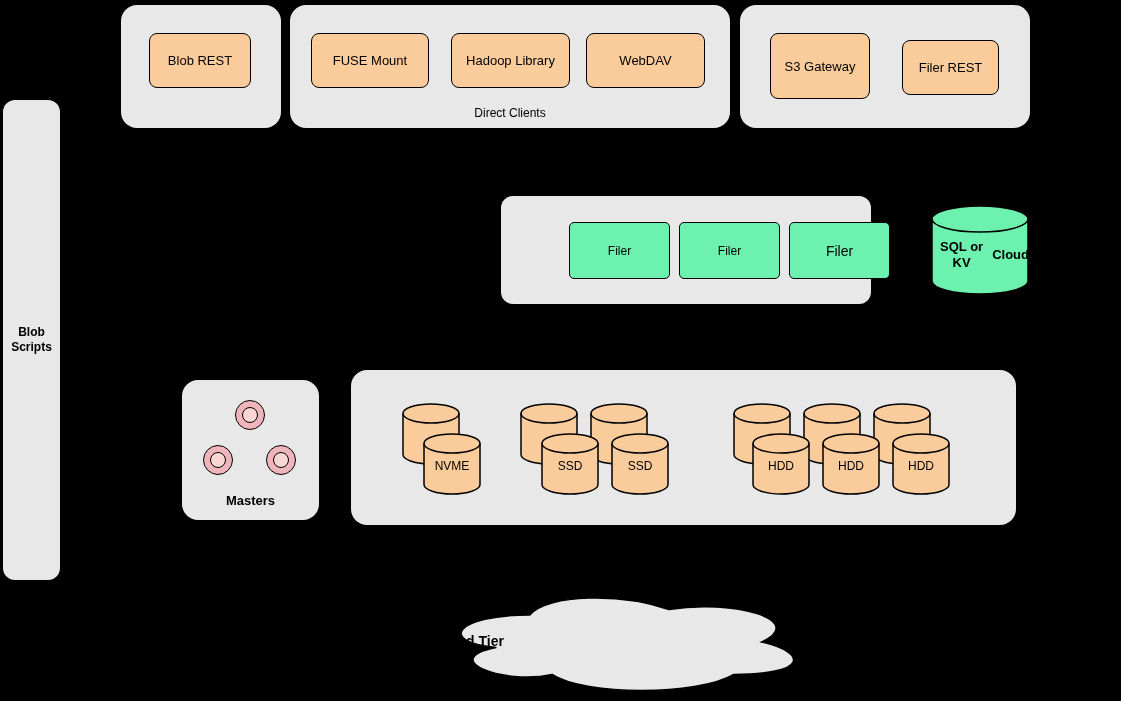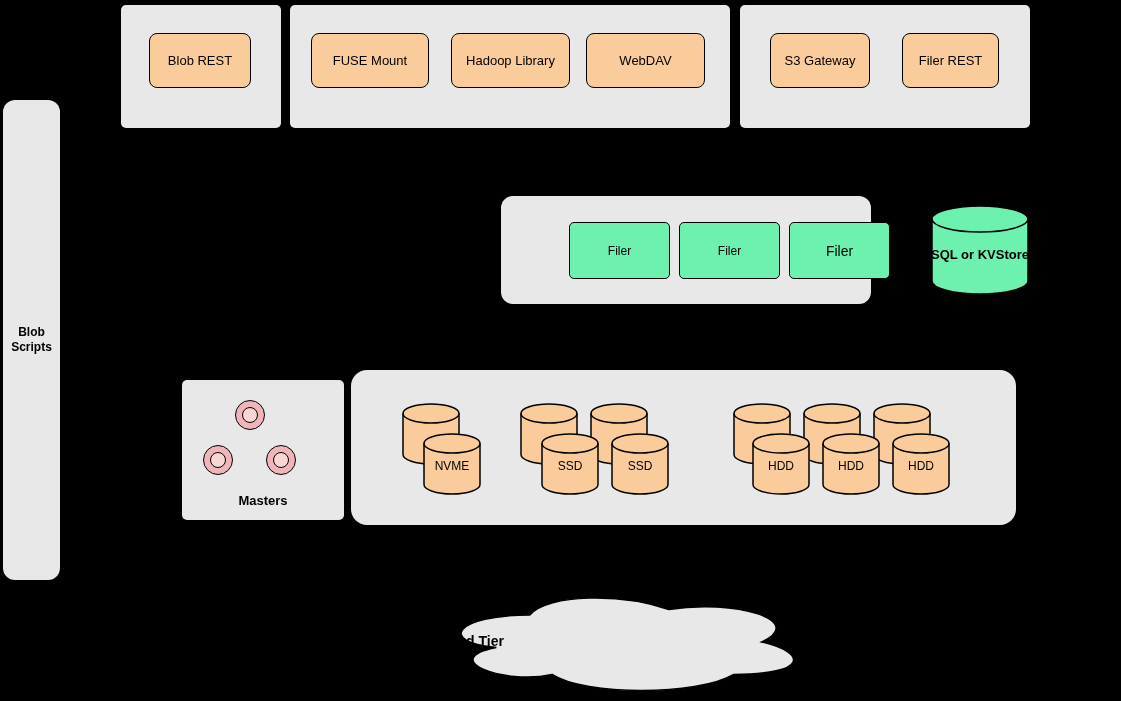--- a/index.html
+++ b/index.html
@@ -3,54 +3,54 @@
 <meta charset="utf-8">
 <style>
   * { box-sizing: border-box; margin: 0; padding: 0; }
   html, body { background: #000; }
   body {
     width: 1121px; height: 701px; position: relative; overflow: hidden;
     font-family: "Liberation Sans", "DejaVu Sans", sans-serif; color: #000;
   }
   .canvas { position: absolute; inset: 0; background: var(--background, #000); }
 
-  .group { position: absolute; background: var(--container-fill, #E8E8E8); border-radius: 5px; }
+  .group { position: absolute; background: var(--container-fill, #E8E8E8); border-radius: 16px; }
   .node { position: absolute; border: 1.5px solid #000; display: flex; align-items: center; justify-content: center; text-align: center; }
   .orange { background: var(--node-orange, #FBCC9B); border-radius: 8px; font-size: 13px; }
   .green  { background: var(--node-green, #6CF2AE); border-radius: 5px; font-size: 12px; margin-left: 44px; }
 
   .group-blob { left: 121px; top: 5px; width: 160px; height: 123px; }
   .btn-blob { left: 28px; top: 28px; width: 102px; height: 55px; }
 
   .group-direct { left: 290px; top: 5px; width: 440px; height: 123px; padding-left: 21px; }
   .btn-fuse   { left: 21px;  top: 28px; width: 118px; height: 55px; }
   .btn-hadoop { left: 161px; top: 28px; width: 119px; height: 55px; }
   .btn-webdav { left: 296px; top: 28px; width: 119px; height: 55px; }
   .group-caption { position: absolute; left: 0; right: 0; bottom: 8px; text-align: center; font-size: 12px; }
 
   .group-gw { left: 740px; top: 5px; width: 290px; height: 123px; }
-  .btn-s3 { left: 30px; top: 28px; width: 100px; height: 55px; }
-  .btn-filer-rest { left: 162px; top: 28px; width: 97px; height: 55px; }
+  .btn-s3 { left: 30px; top: 28px; width: 100px; height: 66px; }
+  .btn-filer-rest { left: 162px; top: 35px; width: 97px; height: 55px; }
 
   .admin-bar { position: absolute; left: 3px; top: 100px; width: 57px; height: 480px; border-radius: 12px;
                background: var(--container-fill, #E8E8E8); display: flex; align-items: center; justify-content: center; }
   .admin-text { font-weight: bold; font-size: 12px; text-align: center; line-height: 1.25; }
   .admin-text span { display: block; }
 
   .group-filer { left: 501px; top: 196px; width: 370px; height: 108px; border-radius: 12px; }
   .filer-1 { left: 24px;  top: 26px; width: 101px; height: 57px; }
   .filer-2 { left: 134px; top: 26px; width: 101px; height: 57px; }
   .filer-3 { left: 244px; top: 26px; width: 101px; height: 57px; font-size: 14px; }
 
   .sql-cyl { position: absolute; left: 931px; top: 205px; width: 98px; height: 90px; }
   .sql-cyl svg { display: block; width: 100%; height: 100%; overflow: visible; }
   .sql-label { position: absolute; inset: 0; display: flex; flex-direction: row; align-items: center; justify-content: center;
                padding-top: 10px; font-weight: bold; font-size: 13px; line-height: 1.25; text-align: center; }
 
-  .group-masters { left: 182px; top: 380px; width: 162px; height: 140px; }
+  .group-masters { left: 182px; top: 380px; width: 137px; height: 140px; }
   .master-circle { position: absolute; width: 30px; height: 30px; border-radius: 50%; border: 1.5px solid #000;
                    background: var(--pink-outer, #F0B4BB); display: flex; align-items: center; justify-content: center; }
   .master-inner { width: 16px; height: 16px; border-radius: 50%; border: 1.5px solid #000; background: var(--pink-inner, #F8D6D3); }
   .master-top   { left: 53px; top: 20px; }
   .master-left  { left: 21px; top: 65px; }
   .master-right { left: 84px; top: 65px; }
   .masters-label { position: absolute; left: 0; right: 0; bottom: 12px; text-align: center; font-weight: bold; font-size: 13px; }
 
   .group-volumes { left: 351px; top: 370px; width: 665px; height: 155px; border-radius: 16px; }
   .cyl { position: absolute; width: 58px; height: 62px; }
@@ -83,20 +83,21 @@
 <div class="canvas">
 
   <div class="group group-blob">
     <div class="node orange btn-blob">Blob REST</div>
   </div>
 
   <div class="group group-direct">
     <div class="node orange btn-fuse">FUSE Mount</div>
     <div class="node orange btn-hadoop">Hadoop Library</div>
     <div class="node orange btn-webdav">WebDAV</div>
+    <div class="group-caption">Direct Clients</div>
   </div>
 
   <div class="group group-gw">
     <div class="node orange btn-s3">S3 Gateway</div>
     <div class="node orange btn-filer-rest">Filer REST</div>
   </div>
 
   <div class="admin-bar">
     <div class="admin-text">
       <span>Blob</span>
@@ -110,21 +111,21 @@
     <div class="node green filer-3">Filer</div>
   </div>
 
   <div class="sql-cyl green-cyl">
     <svg viewBox="0 0 98 90">
       <path class="cyl-body" d="M1 14 A48 13 0 0 1 97 14 V76 A48 13 0 0 1 1 76 Z"></path>
       <path class="cyl-rim" d="M1 14 A48 13 0 0 0 97 14"></path>
     </svg>
     <div class="sql-label">
       <span>SQL or KV</span>
-      <span>Store</span>
+      <span>Cloud</span>
     </div>
   </div>
 
   <div class="group group-masters">
     <div class="master-circle master-top">
       <div class="master-inner"></div>
     </div>
     <div class="master-circle master-left">
       <div class="master-inner"></div>
     </div>

